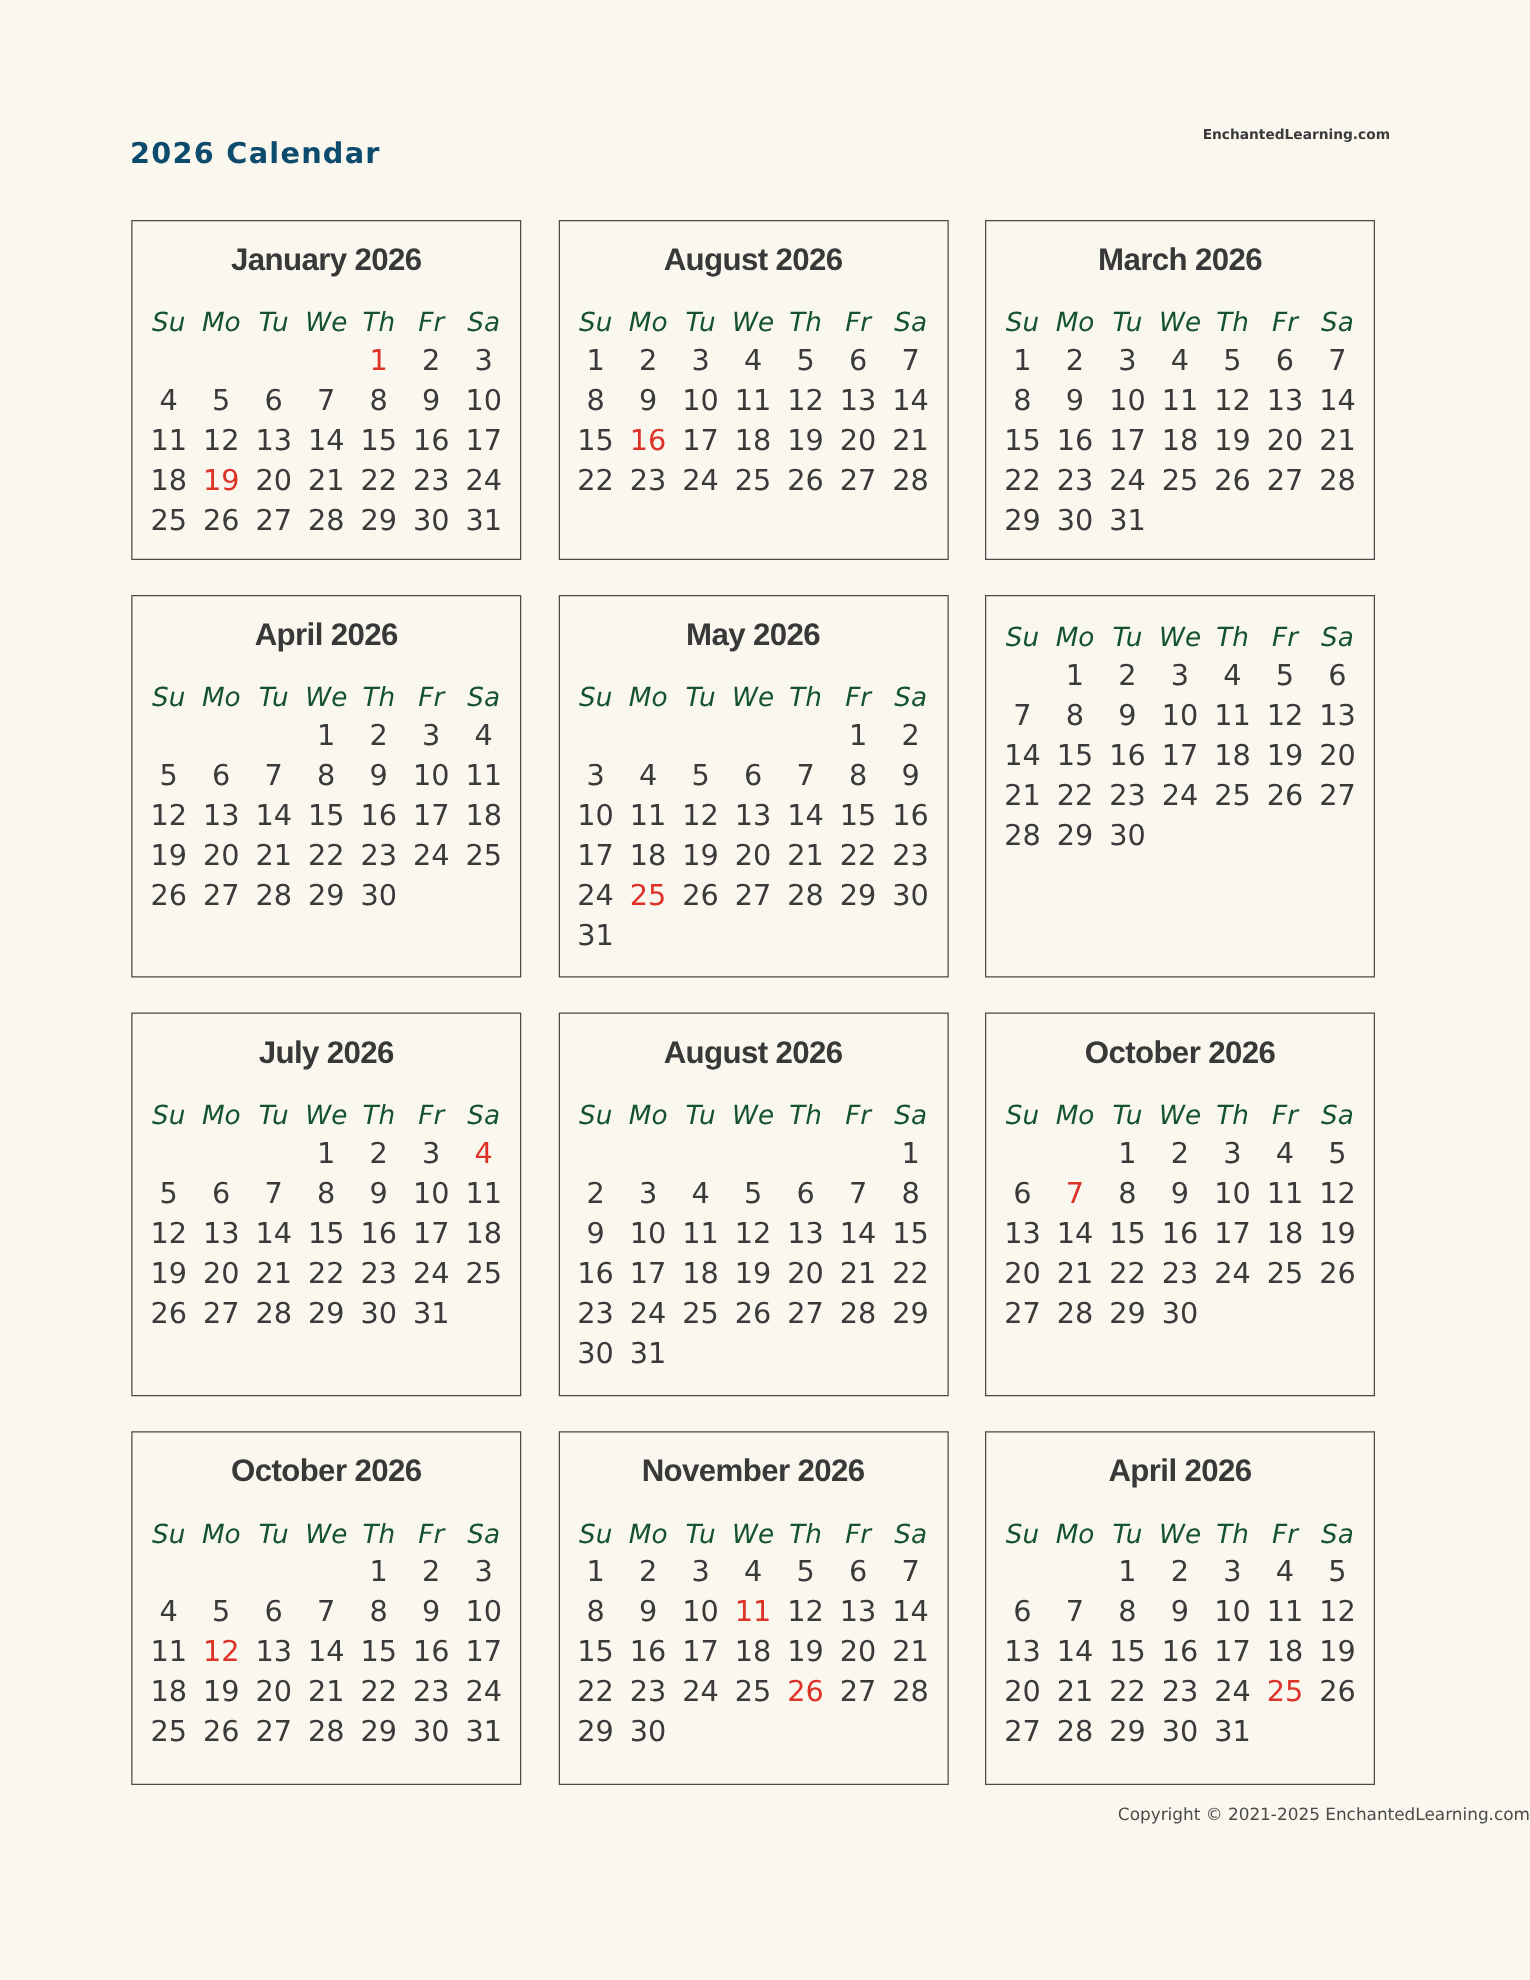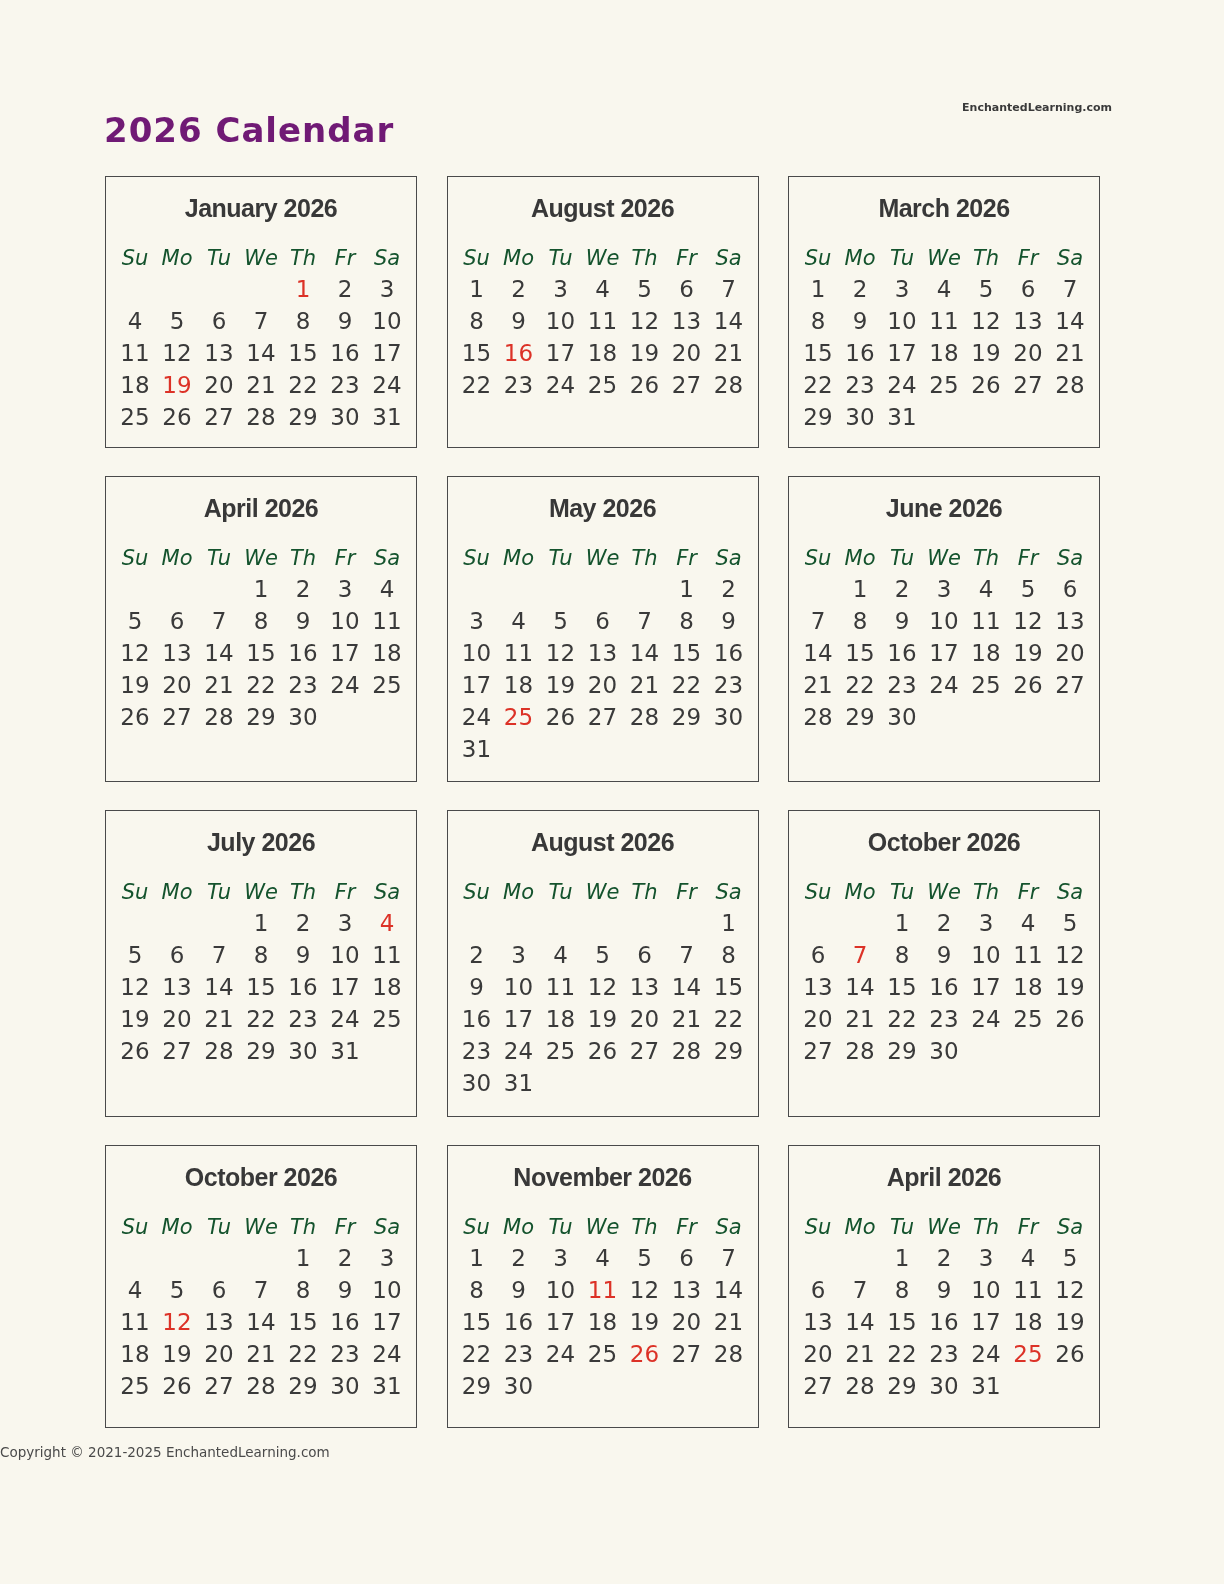--- a/index.html
+++ b/index.html
@@ -21,23 +21,23 @@
     right: 112px;
     font-size: 11px;
     font-weight: bold;
     color: #3A3A3A;
     letter-spacing: 0px;
   }
   .page-title {
     position: absolute;
     top: 110px;
     left: 104px;
-    font-size: 34px;
+    font-size: 23px;
     font-weight: bold;
-    color: #701a75;
+    color: #0c4a6e;
     letter-spacing: 1px;
     margin: 0;
   }
   .calendar-grid {
     position: absolute;
     top: 176px;
     left: 105px;
     width: 995px;
     display: grid;
     grid-template-columns: 312px 312px 312px;
@@ -82,21 +82,21 @@
     color: #3A3A3A;
   }
   .day.red {
     color: #DC3227;
   }
   .copyright {
     position: absolute;
     top: 1444px;
     left: 0;
     width: 100%;
-    text-align: left;
+    text-align: right;
     font-size: 13.5px;
     color: #4A4A4A;
   }
 </style>
 </head>
 <body>
 
 <div class="site-link">EnchantedLearning.com</div>
 
 <h1 class="page-title">2026 Calendar</h1>
@@ -381,21 +381,20 @@
         <span class="day">31</span>
         <span class="day"></span>
         <span class="day"></span>
         <span class="day"></span>
         <span class="day"></span>
         <span class="day"></span>
         <span class="day"></span>
       </div>
     </section>
     <section class="month">
-      <h2 class="month-title">June 2026</h2>
       <div class="weekdays">
         <span class="wd">Su</span>
         <span class="wd">Mo</span>
         <span class="wd">Tu</span>
         <span class="wd">We</span>
         <span class="wd">Th</span>
         <span class="wd">Fr</span>
         <span class="wd">Sa</span>
       </div>
       <div class="week">

